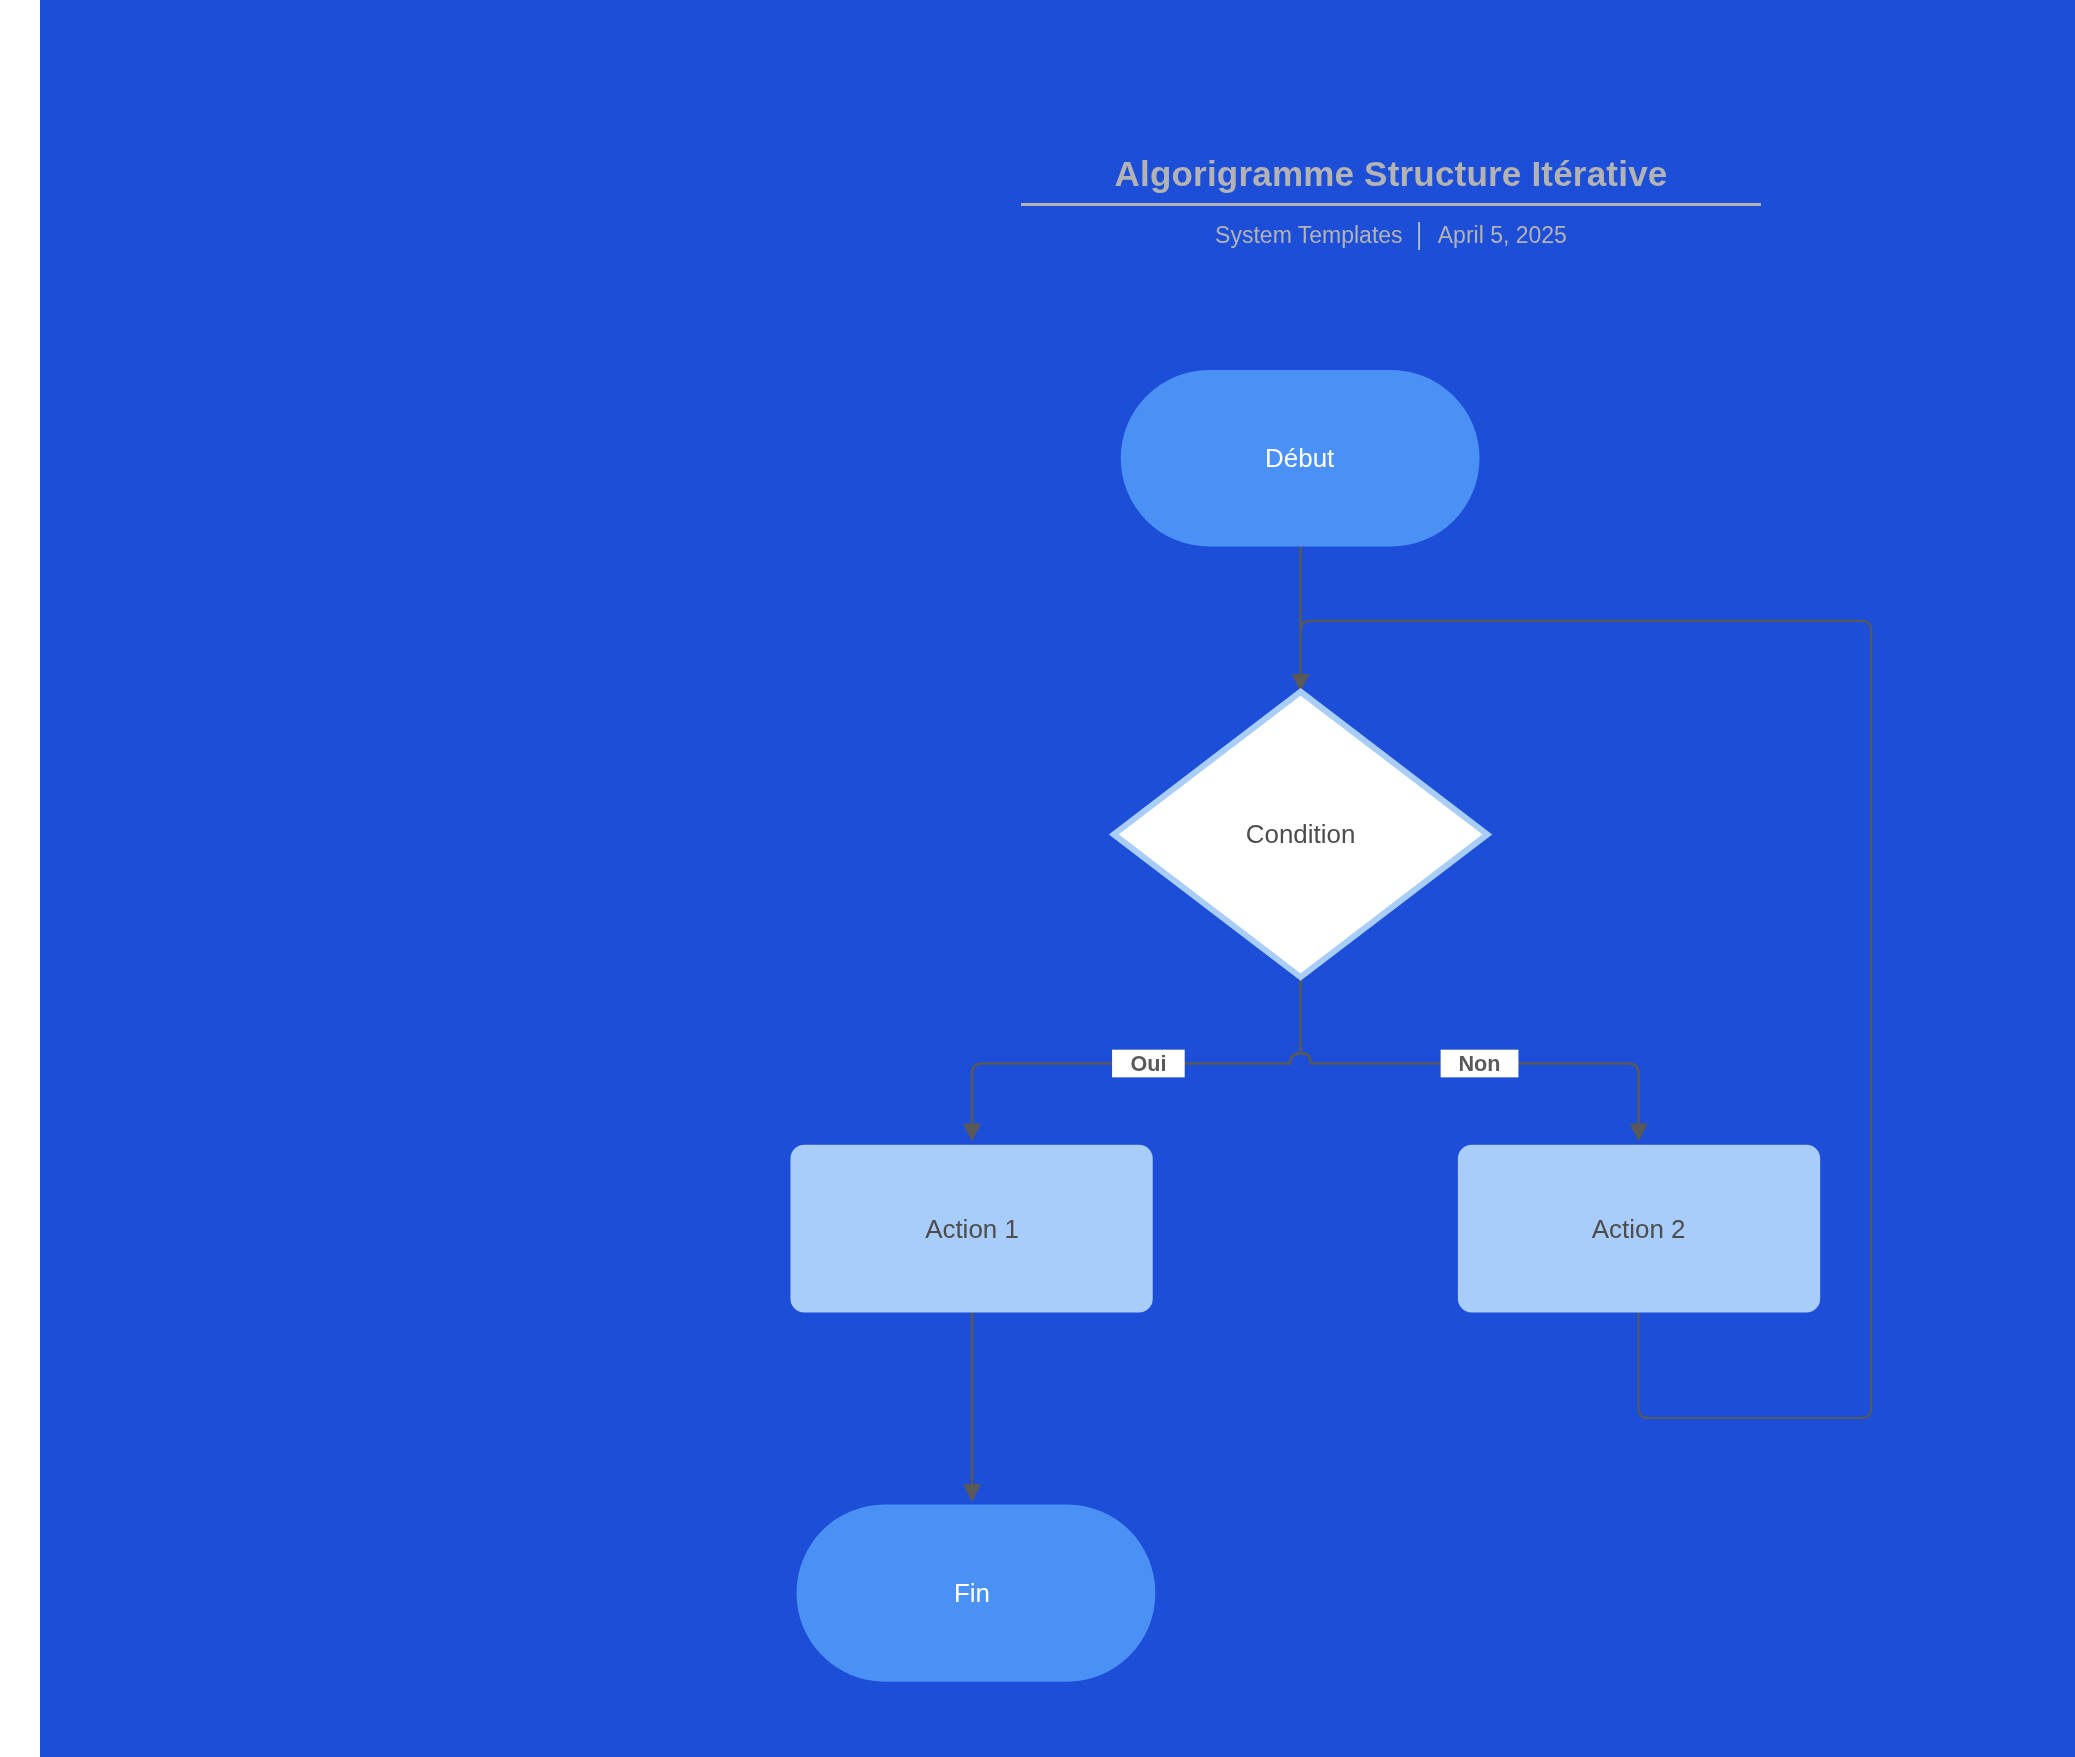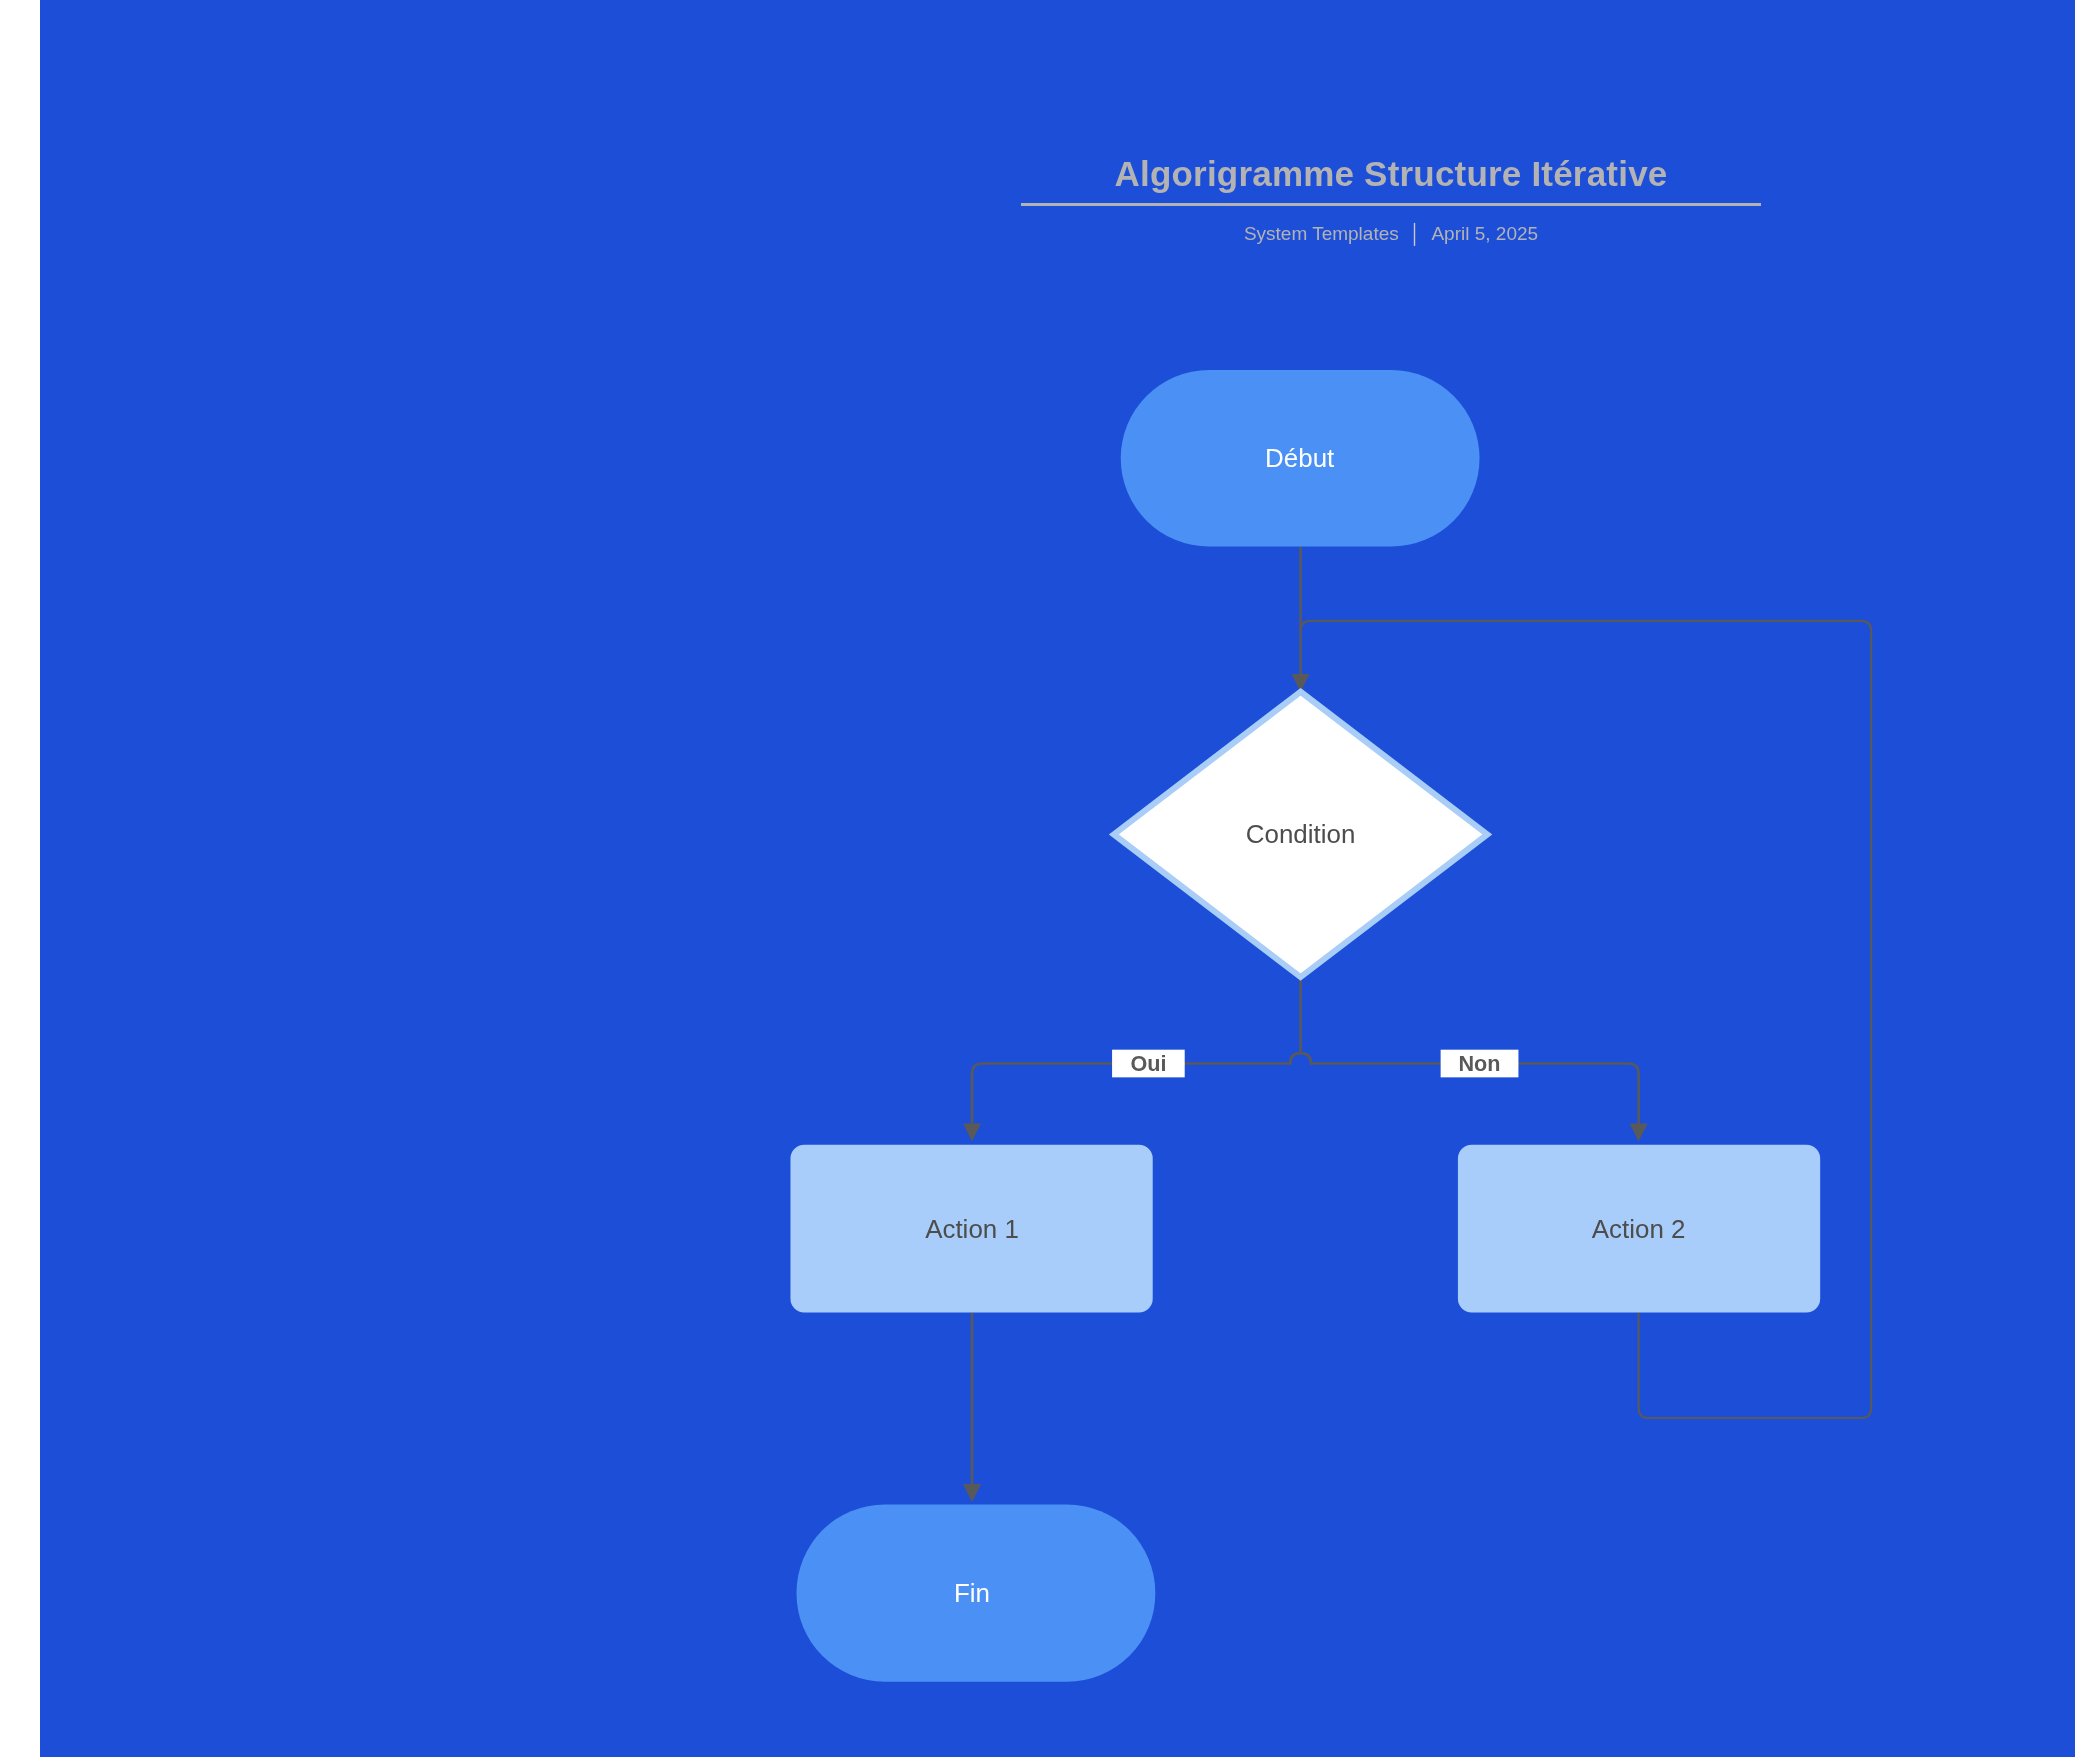--- a/index.html
+++ b/index.html
@@ -37,21 +37,21 @@
     white-space: nowrap;
   }
   #title-rule {
     margin-top: 12px;
     height: 2.6px;
     background: #b3b3b3;
     width: 100%;
   }
   #subtitle {
     margin-top: 18px;
-    font-size: 19px;
+    font-size: 23px;
     color: #b3b3b3;
     white-space: nowrap;
     line-height: 1.0;
   }
   #subtitle .sep {
     color: #c9c9c9;
     padding: 0 10.4px;
     font-weight: 300;
   }
   

